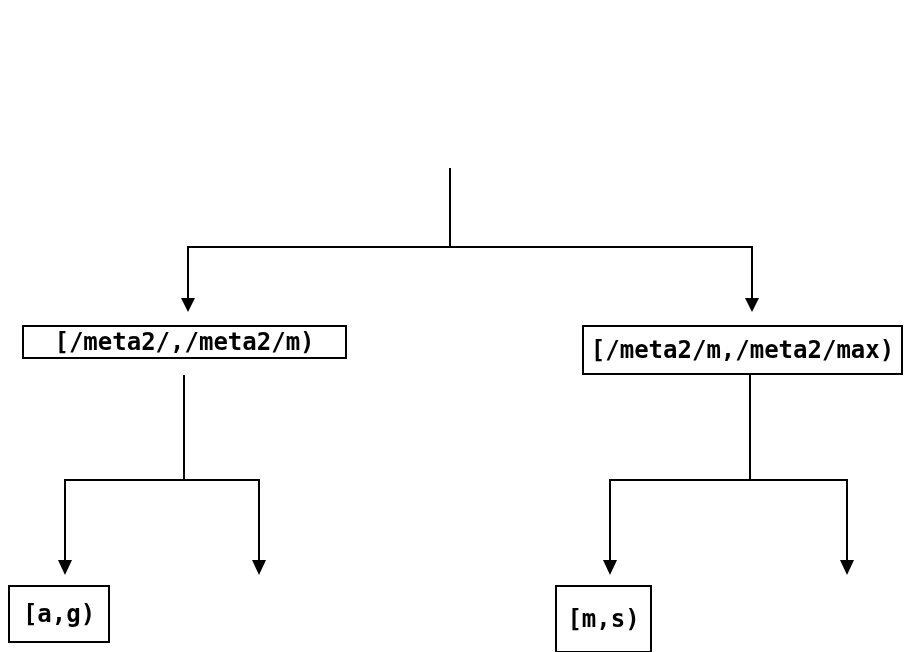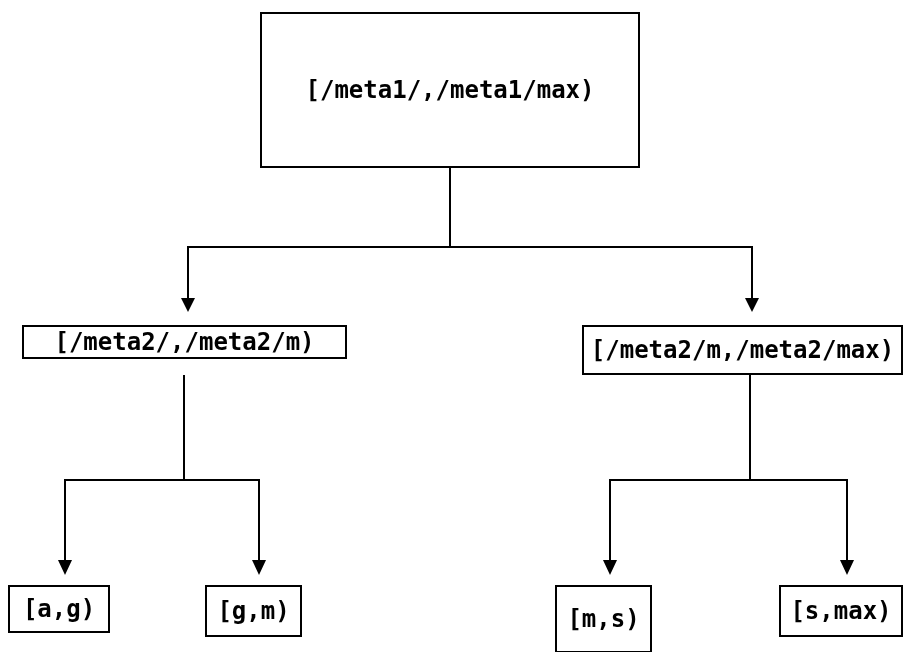--- a/index.html
+++ b/index.html
@@ -32,21 +32,21 @@
     align-items: center;
     justify-content: center;
     font-size: 24px;
     font-weight: bold;
     white-space: nowrap;
     text-align: center;
   }
   .node-root       { left: 260px; top: 12px;  width: 380px; height: 156px; }
   .node-l1-left    { left: 22px;  top: 325px; width: 325px; height: 34px; }
   .node-l1-right   { left: 582px; top: 325px; width: 321px; height: 50px; }
-  .node-leaf-ag    { left: 8px;   top: 585px; width: 102px; height: 48px; }
+  .node-leaf-ag    { left: 8px;   top: 585px; width: 102px; height: 58px; }
   .node-leaf-gm    { left: 205px; top: 585px; width: 97px;  height: 52px; }
   .node-leaf-ms    { left: 555px; top: 585px; width: 97px;  height: 68px; }
   .node-leaf-smax  { left: 779px; top: 585px; width: 124px; height: 52px; }
 </style>
 </head>
 <body>
 
 <div class="canvas">
 
   <svg class="edges-layer" viewBox="0 0 912 652" xmlns="http://www.w3.org/2000/svg">
@@ -70,27 +70,24 @@
     <g fill="#000000" stroke="none">
       <polygon points="181,298 195,298 188,312"></polygon>
       <polygon points="745,298 759,298 752,312"></polygon>
       <polygon points="58,560 72,560 65,575"></polygon>
       <polygon points="252,560 266,560 259,575"></polygon>
       <polygon points="603,560 617,560 610,575"></polygon>
       <polygon points="840,560 854,560 847,575"></polygon>
     </g>
   </svg>
 
-  <div class="node node-root">[/meta1/,/meta1/max)</div>
 
   <div class="node node-l1-left">[/meta2/,/meta2/m)</div>
 
   <div class="node node-l1-right">[/meta2/m,/meta2/max)</div>
 
   <div class="node node-leaf-ag">[a,g)</div>
 
-  <div class="node node-leaf-gm">[g,m)</div>
 
   <div class="node node-leaf-ms">[m,s)</div>
 
-  <div class="node node-leaf-smax">[s,max)</div>
 
 </div>
 
 </body></html>

